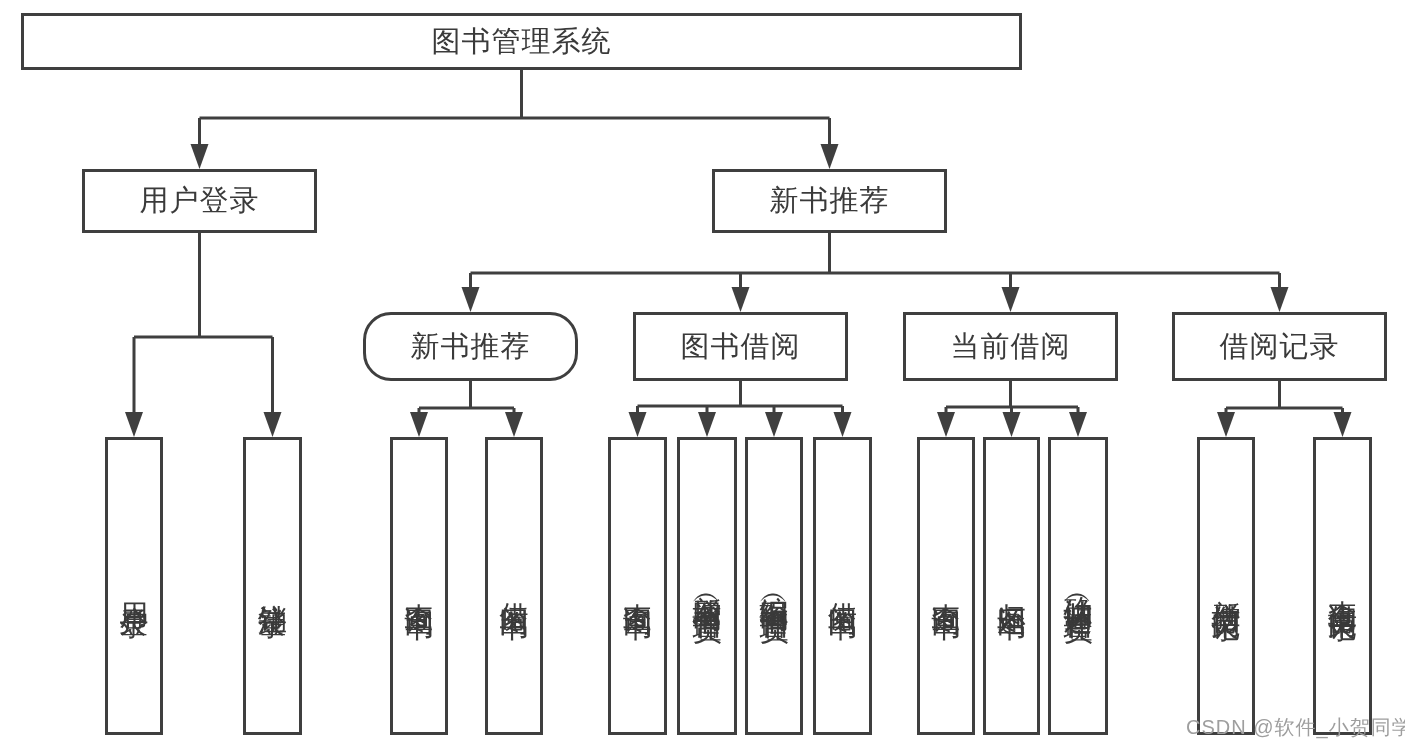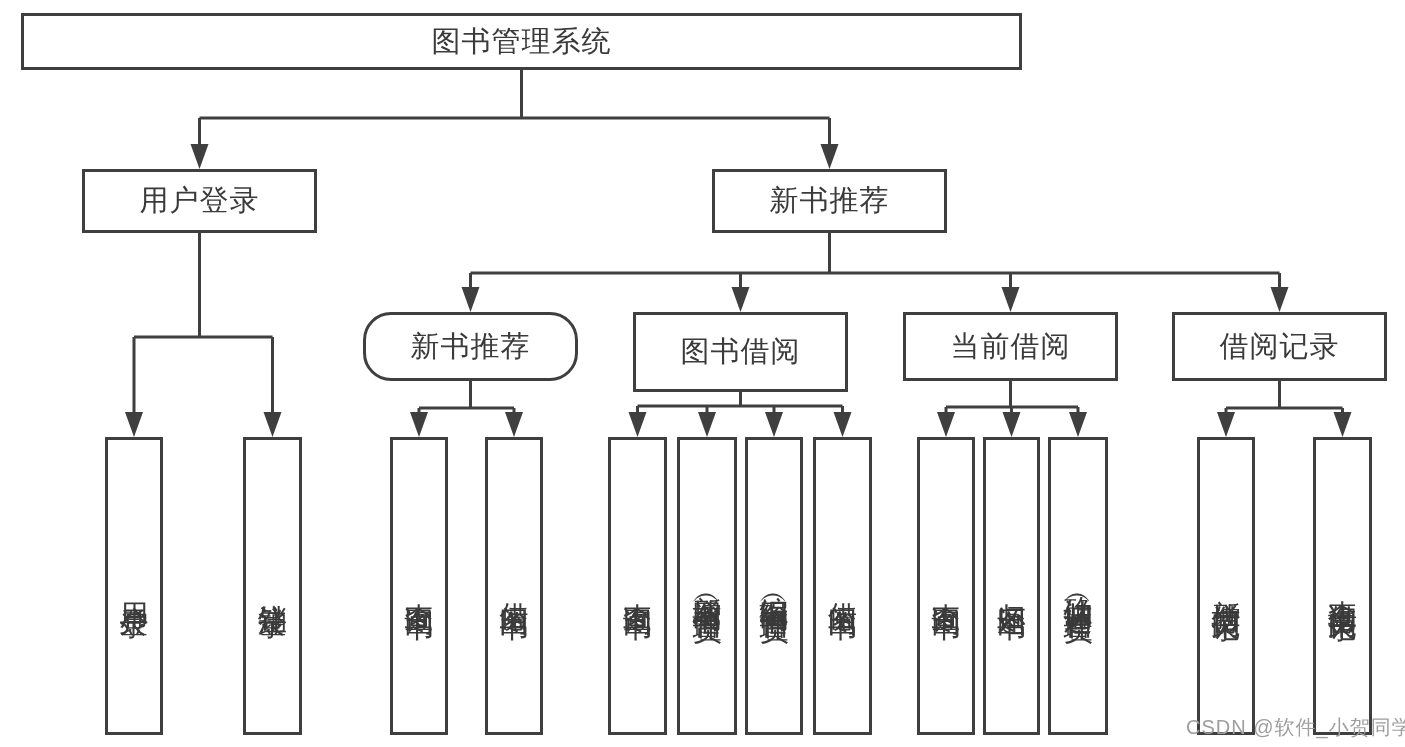--- a/index.html
+++ b/index.html
@@ -92,21 +92,21 @@
     <polygon class="ah" points="1217,412 1235,412 1226,437"></polygon>
     <polygon class="ah" points="1333.5,412 1351.5,412 1342.5,437"></polygon>
   </svg>
 
   <div class="hbox" style="left:21px;top:13px;width:1001px;height:57px;">图书管理系统</div>
 
   <div class="hbox" style="left:82px;top:169px;width:235px;height:64px;">用户登录</div>
   <div class="hbox" style="left:712px;top:169px;width:235px;height:64px;">新书推荐</div>
 
   <div class="hbox" style="left:363px;top:312px;width:215px;height:69px;border-radius:28px;">新书推荐</div>
-  <div class="hbox" style="left:633px;top:312px;width:215px;height:80px;">图书借阅</div>
+  <div class="hbox" style="left:633px;top:312px;width:215px;height:69px;">图书借阅</div>
   <div class="hbox" style="left:1172px;top:312px;width:215px;height:69px;">借阅记录</div>
   <div class="hbox" style="left:903px;top:312px;width:215px;height:69px;">当前借阅</div>
 
   <div class="vbox" style="left:105px;top:437px;width:58px;height:298px;">
     <span class="vtext">用户登录</span>
   </div>
   <div class="vbox" style="left:243px;top:437px;width:59px;height:298px;">
     <span class="vtext">注销登录</span>
   </div>
 

